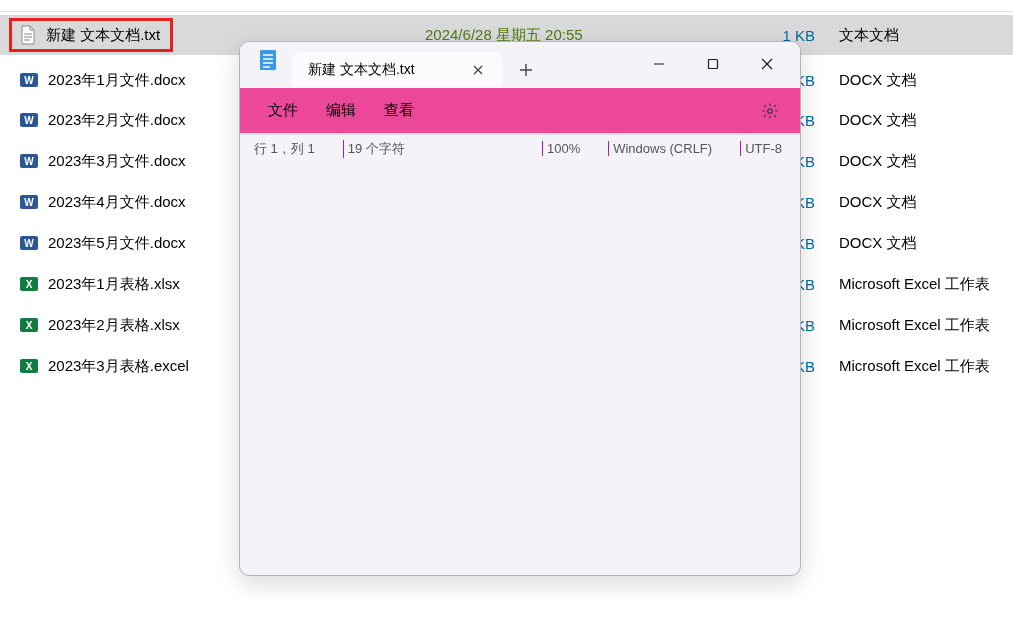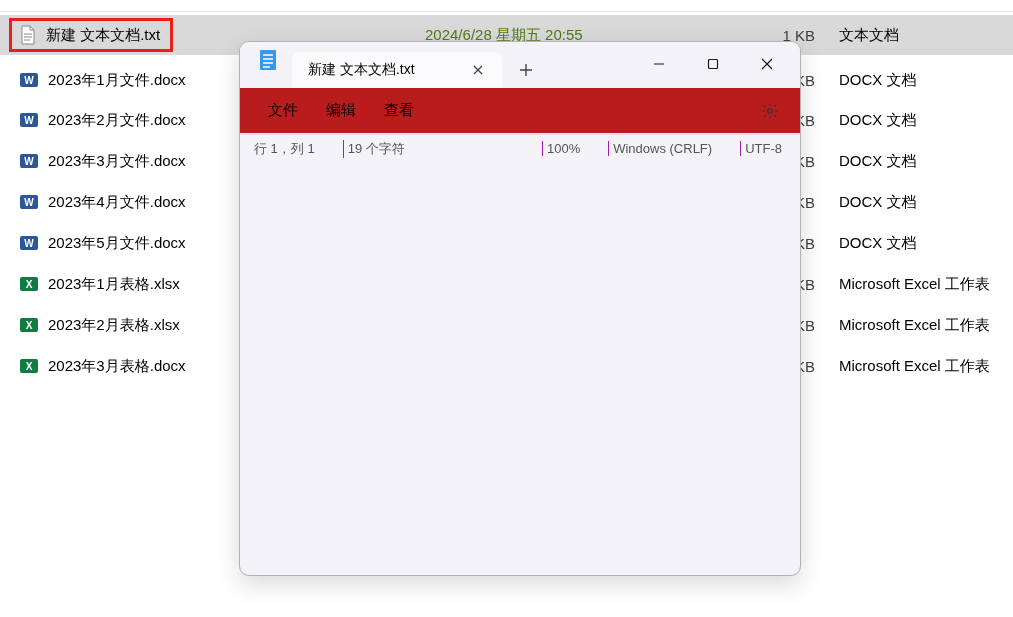--- a/index.html
+++ b/index.html
@@ -63,21 +63,21 @@
     }
     
     .file-date {
       width: 310px;
       color: #4d7c0f;
     }
     
     .file-size {
       width: 95px;
       text-align: right;
-      color: #404040;
+      color: #0369a1;
     }
     
     .file-type {
       margin-left: 4px;
       color: #000;
     }
     
     
     .icon-txt {
       width: 16px;
@@ -174,21 +174,21 @@
       width: 54px;
       height: 36px;
       display: flex;
       align-items: center;
       justify-content: center;
       color: #1a1a1a;
       cursor: pointer;
     }
     
     .notepad-menubar {
-      background: #b91c1c;
+      background: #ec4899;
       height: 46px;
       display: flex;
       align-items: center;
       padding: 0 14px;
       font-size: 15px;
       border-bottom: 1px solid #e5e5ea;
     }
     
     .menu-item {
       padding: 6px 14px;
@@ -341,21 +341,21 @@
         <div class="file-name">2023年2月表格.xlsx</div>
         <div class="file-date"></div>
         <div class="file-size" style="position:absolute;left:720px">KB</div>
         <div class="file-type" style="position:absolute;left:835px">Microsoft Excel 工作表</div>
       </div>
       <div class="file-row" style="top: 346px;">
         <div class="file-icon icon-xlsx"><svg viewBox="0 0 18 18">
             <rect x="0" y="2" width="18" height="14" rx="2" fill="#107c41"></rect>
             <text x="9" y="13" font-family="Arial" font-size="10" font-weight="bold" fill="#fff" text-anchor="middle">X</text>
           </svg></div>
-        <div class="file-name">2023年3月表格.docx</div>
+        <div class="file-name">2023年3月表格.excel</div>
         <div class="file-date"></div>
         <div class="file-size" style="position:absolute;left:720px">KB</div>
         <div class="file-type" style="position:absolute;left:835px">Microsoft Excel 工作表</div>
       </div>
     </div>
 </div>
 
 <div class="notepad">
   <div class="notepad-window-controls">
     <div class="win-btn">

